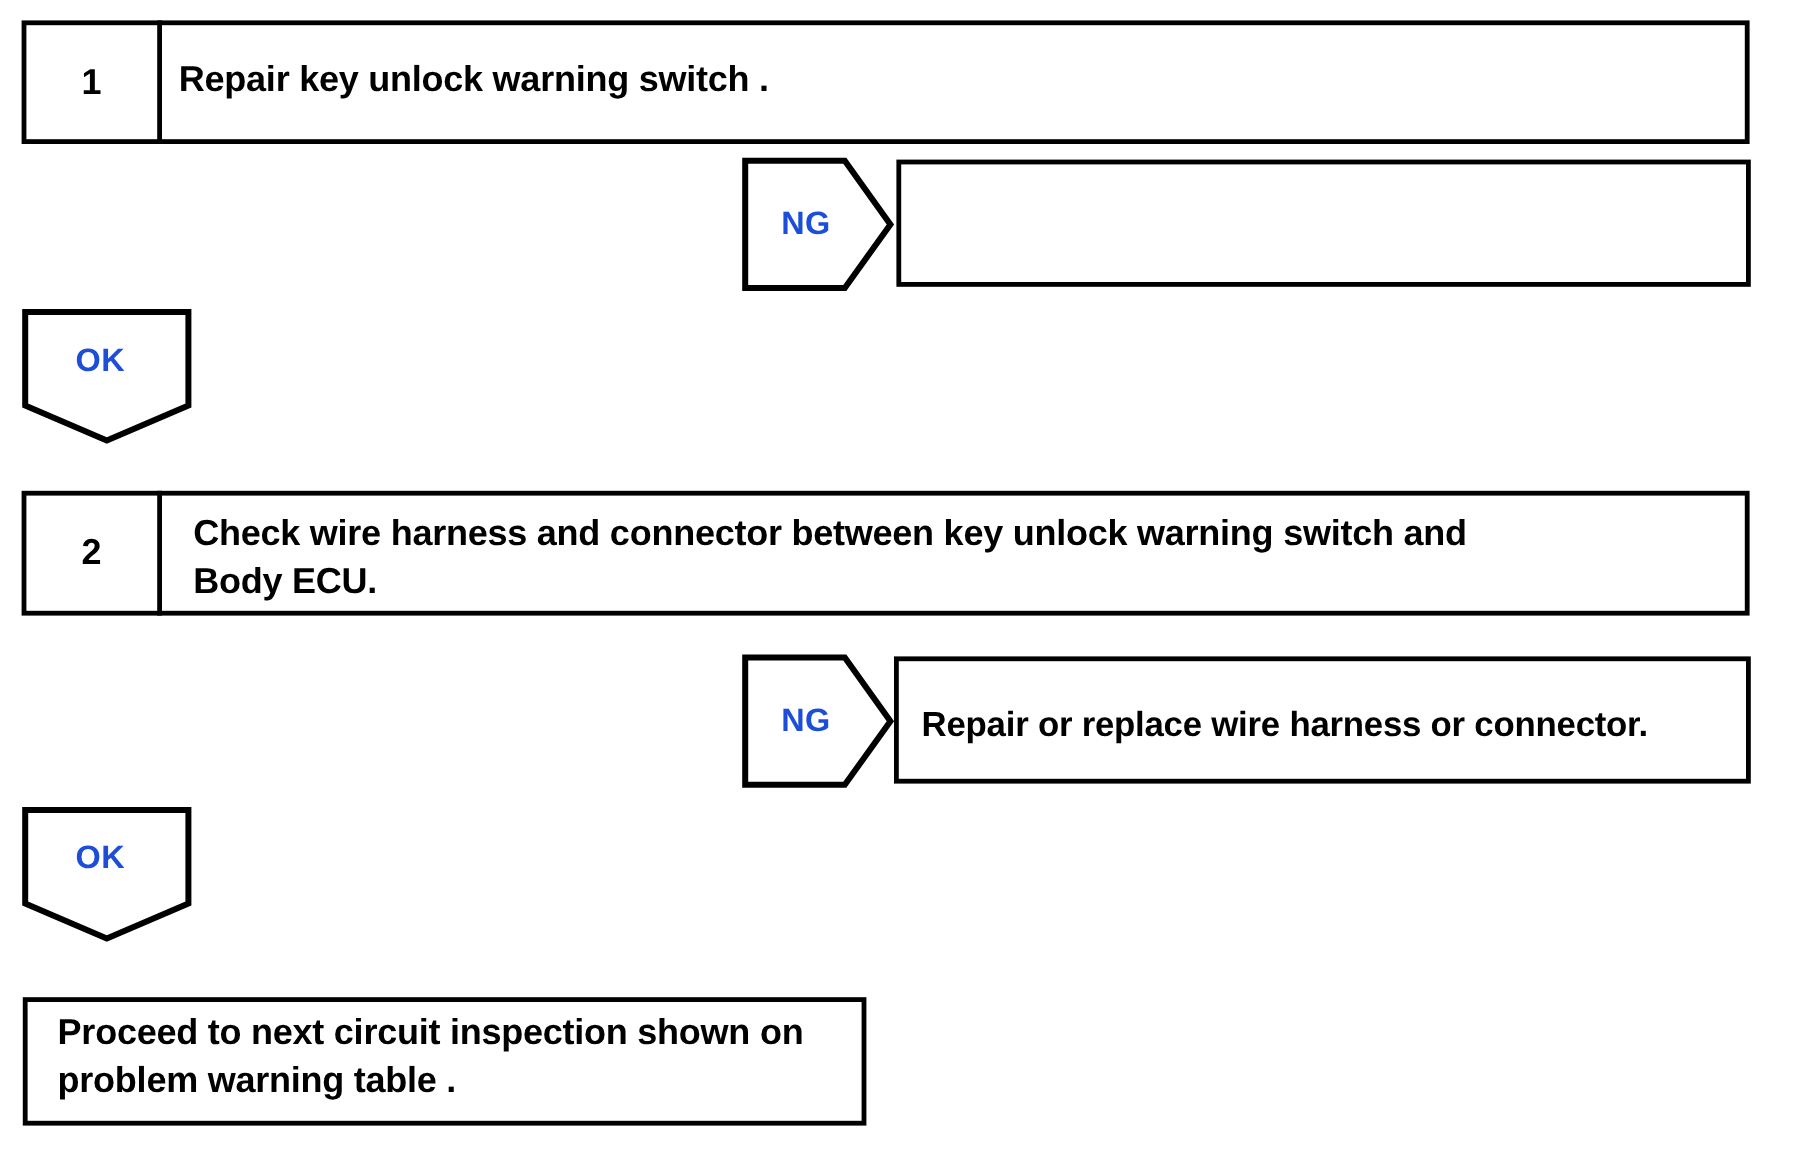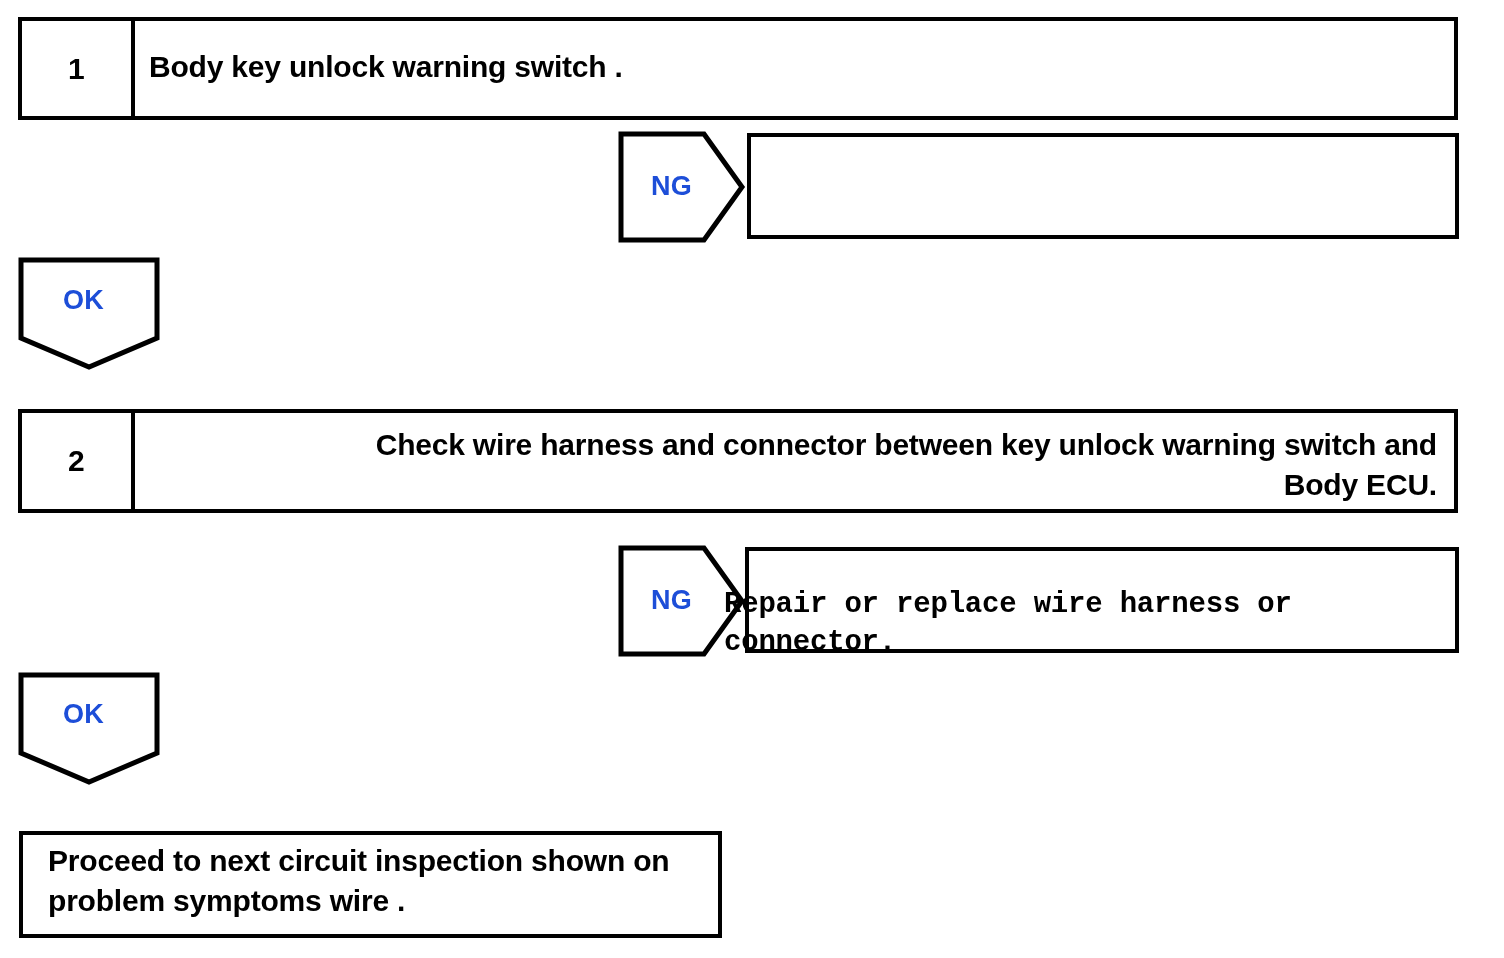--- a/index.html
+++ b/index.html
@@ -69,48 +69,48 @@
   }
 </style>
 </head>
 <body>
 
 <div id="canvas">
 
   <div class="box" style="left:18px; top:17px; width:1440px; height:103px;"></div>
   <div class="step-divider" style="left:131px; top:17px; height:103px;"></div>
   <div class="step-num" style="left:22px; top:17px; width:109px; height:103px;">1</div>
-  <div class="step-text" style="left:149px; top:47px; width:1290px;">Body key unlock warning switch .</div>
+  <div class="step-text" style="left:149px; top:47px; width:1290px;">Repair key unlock warning switch .</div>
 
   <svg class="tag-shape" style="left:618px; top:131px;" width="128" height="112" viewBox="0 0 128 112">
     <polygon points="3,3 86,3 124,56 86,109 3,109" fill="#ffffff" stroke="#000000" stroke-width="5" stroke-linejoin="miter"></polygon>
   </svg>
   <div class="tag-label" style="left:651px; top:171px;">NG</div>
   <div class="box" style="left:747px; top:133px; width:712px; height:106px;"></div>
 
   <svg class="tag-shape" style="left:18px; top:257px;" width="142" height="114" viewBox="0 0 142 114">
     <polygon points="3,3 139,3 139,81 71,110 3,81" fill="#ffffff" stroke="#000000" stroke-width="5" stroke-linejoin="miter"></polygon>
   </svg>
   <div class="tag-label" style="left:63px; top:285px;">OK</div>
 
   <div class="box" style="left:18px; top:409px; width:1440px; height:104px;"></div>
   <div class="step-divider" style="left:131px; top:409px; height:104px;"></div>
   <div class="step-num" style="left:22px; top:409px; width:109px; height:104px;">2</div>
-  <div class="step-text" style="left:137px; top:425px; width:1300px;text-align:right;">Check wire harness and connector between key unlock warning switch and
+  <div class="step-text" style="left:161px; top:425px; width:1300px;">Check wire harness and connector between key unlock warning switch and
 Body ECU.</div>
 
   <svg class="tag-shape" style="left:618px; top:545px;" width="128" height="112" viewBox="0 0 128 112">
     <polygon points="3,3 86,3 124,56 86,109 3,109" fill="#ffffff" stroke="#000000" stroke-width="5" stroke-linejoin="miter"></polygon>
   </svg>
   <div class="tag-label" style="left:651px; top:585px;">NG</div>
   <div class="box" style="left:745px; top:547px; width:714px; height:106px;"></div>
-  <div class="result-text" style="left:724px; top:586px; width:680px;font-family:Liberation Mono, monospace;">Repair or replace wire harness or connector.</div>
+  <div class="result-text" style="left:768px; top:586px; width:680px;">Repair or replace wire harness or connector.</div>
 
   <svg class="tag-shape" style="left:18px; top:672px;" width="142" height="114" viewBox="0 0 142 114">
     <polygon points="3,3 139,3 139,81 71,110 3,81" fill="#ffffff" stroke="#000000" stroke-width="5" stroke-linejoin="miter"></polygon>
   </svg>
   <div class="tag-label" style="left:63px; top:699px;">OK</div>
 
   <div class="box" style="left:19px; top:831px; width:703px; height:107px;"></div>
   <div class="step-text" style="left:48px; top:841px; width:660px;">Proceed to next circuit inspection shown on
-problem symptoms wire .</div>
+problem warning table .</div>
 
 </div>
 
 </body></html>

